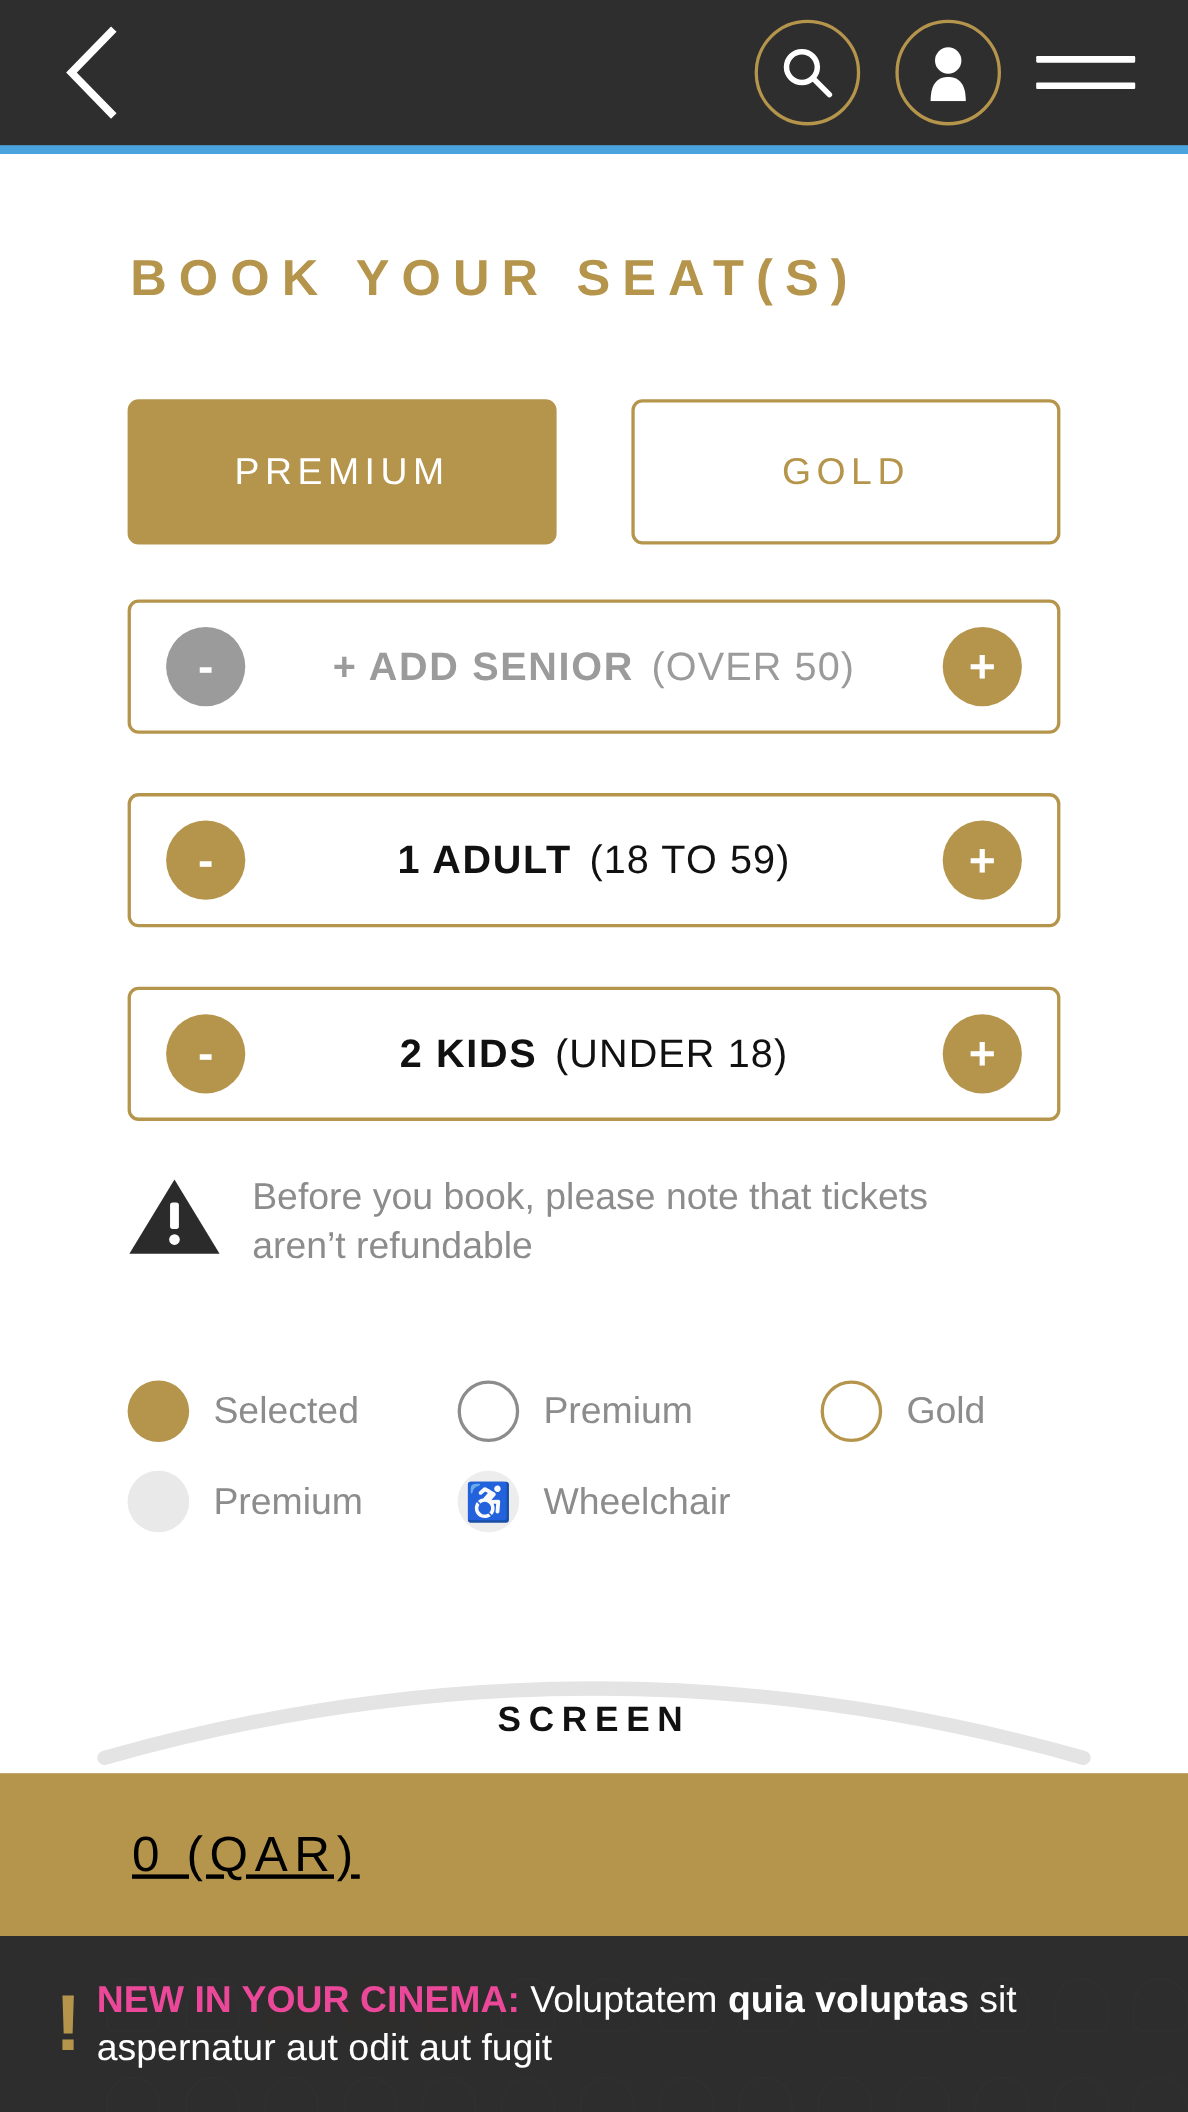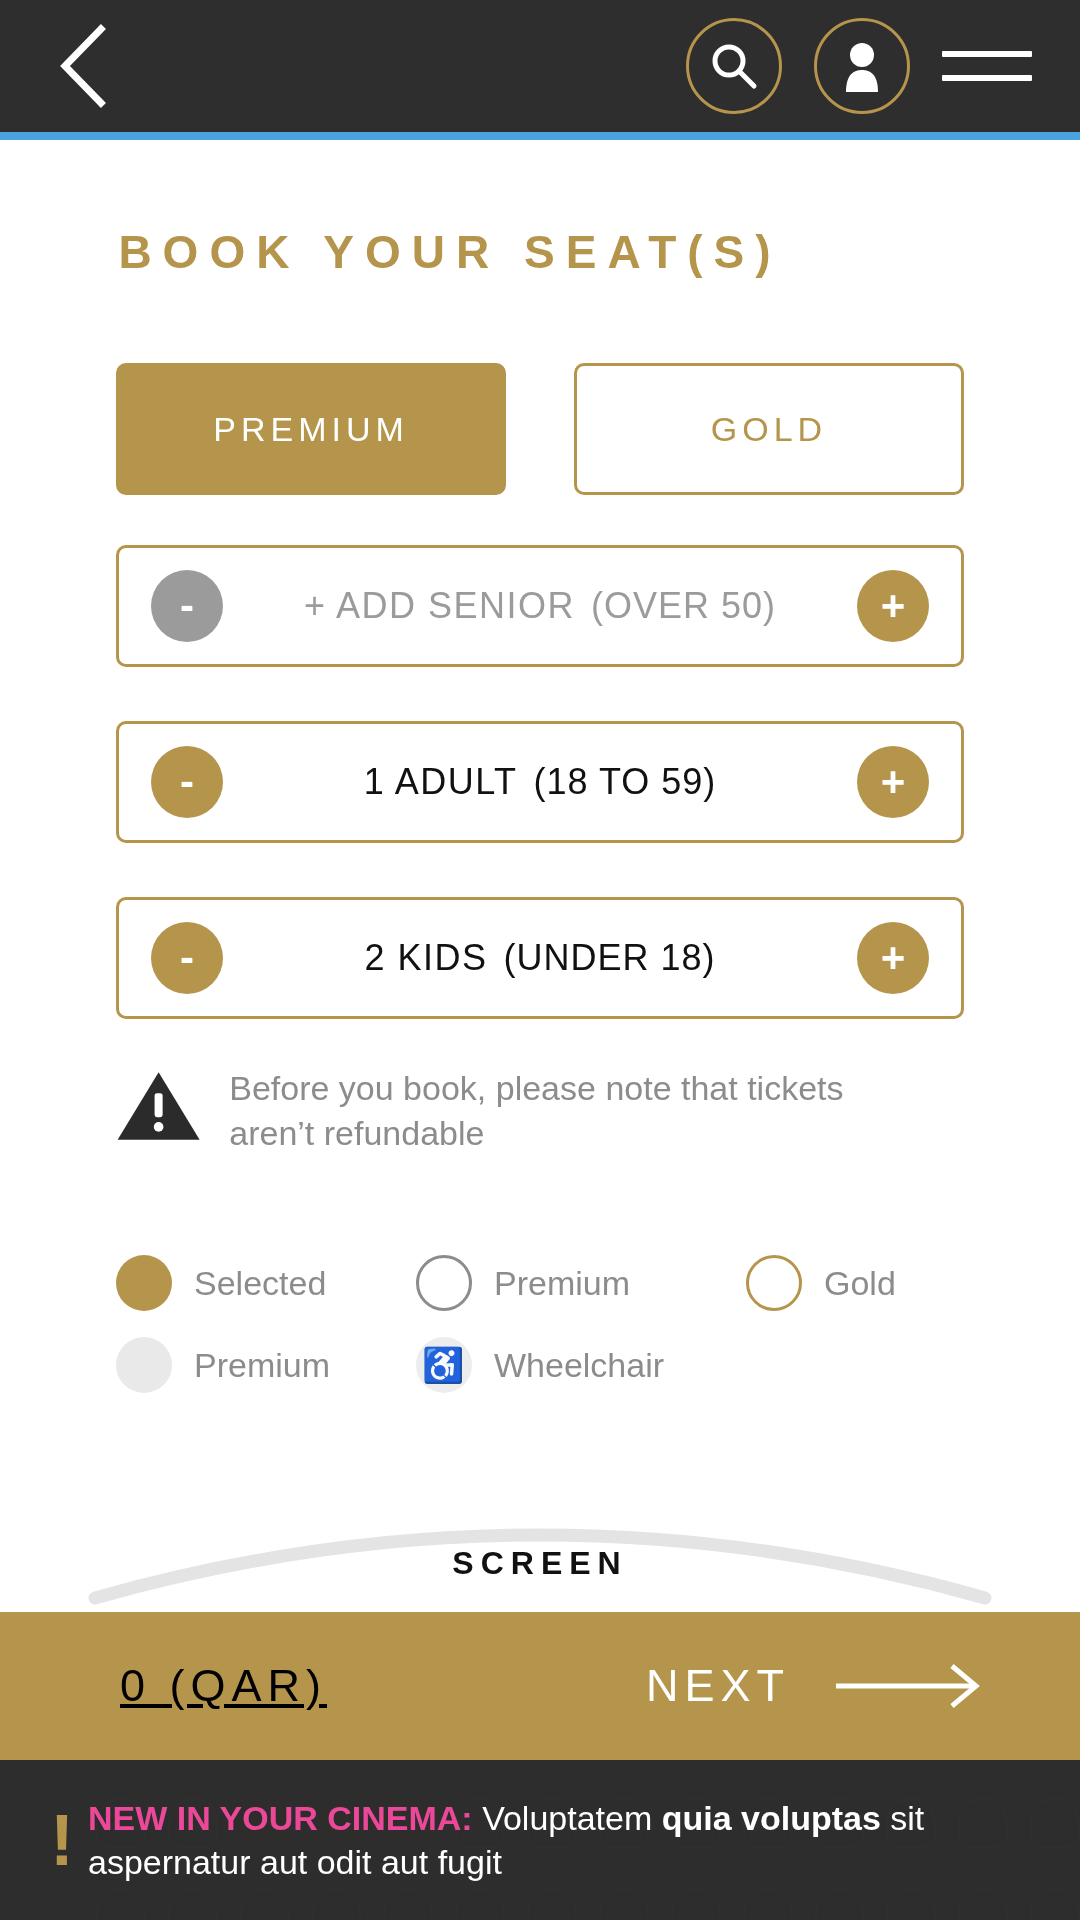--- a/index.html
+++ b/index.html
@@ -70,21 +70,21 @@
     line-height:1; cursor:pointer; flex:0 0 auto;
   }
   .minus { margin-left:32px; }
   .plus  { margin-right:32px; background:#b5954c; }
   .minus.enabled { background:#b5954c; }
   .minus.disabled { background:#9b9b9b; cursor:default; }
   .counter-label {
     flex:1; text-align:center; font-size:36px;
     display:flex; align-items:baseline; justify-content:center; gap:16px;
   }
-  .cl-main { font-weight:400; letter-spacing:1.5px; }
+  .cl-main { font-weight:700; letter-spacing:1.5px; }
   .cl-sub  { font-weight:400; letter-spacing:1px; }
   .counter-row.dim .cl-main, .counter-row.dim .cl-sub { color:#9b9b9b; }
   .counter-row.on .cl-main { color:#111; }
   .counter-row.on .cl-sub  { color:#111; }
 
   
   .notice {
     position:absolute; top:1060px; left:116px; width:820px;
     display:flex; align-items:flex-start; gap:28px;
   }
@@ -336,27 +336,20 @@
       <div class="seat"></div>
       <div class="seat"></div>
       <div class="seat"></div>
       <div class="seat"></div>
       <div class="seat"></div>
     </div>
   </div>
 
   <div class="action-bar">
     <div class="price">0 (QAR)</div>
-    <div class="next-wrap">
-      <span class="next-label">NEXT</span>
-      <svg width="150" height="46" viewBox="0 0 150 46">
-        <line x1="2" y1="23" x2="140" y2="23" stroke="#ffffff" stroke-width="5"></line>
-        <polyline points="118,3 142,23 118,43" fill="none" stroke="#ffffff" stroke-width="5" stroke-linecap="butt" stroke-linejoin="miter"></polyline>
-      </svg>
-    </div>
   </div>
 
   <div class="news-banner">
     <div class="news-bang">!</div>
     <div class="news-text">
       <span class="news-head">NEW IN YOUR CINEMA:</span><span> Voluptatem </span><span class="news-strong">quia voluptas</span><span> sit aspernatur aut odit aut fugit</span>
     </div>
   </div>
 
 </div>

